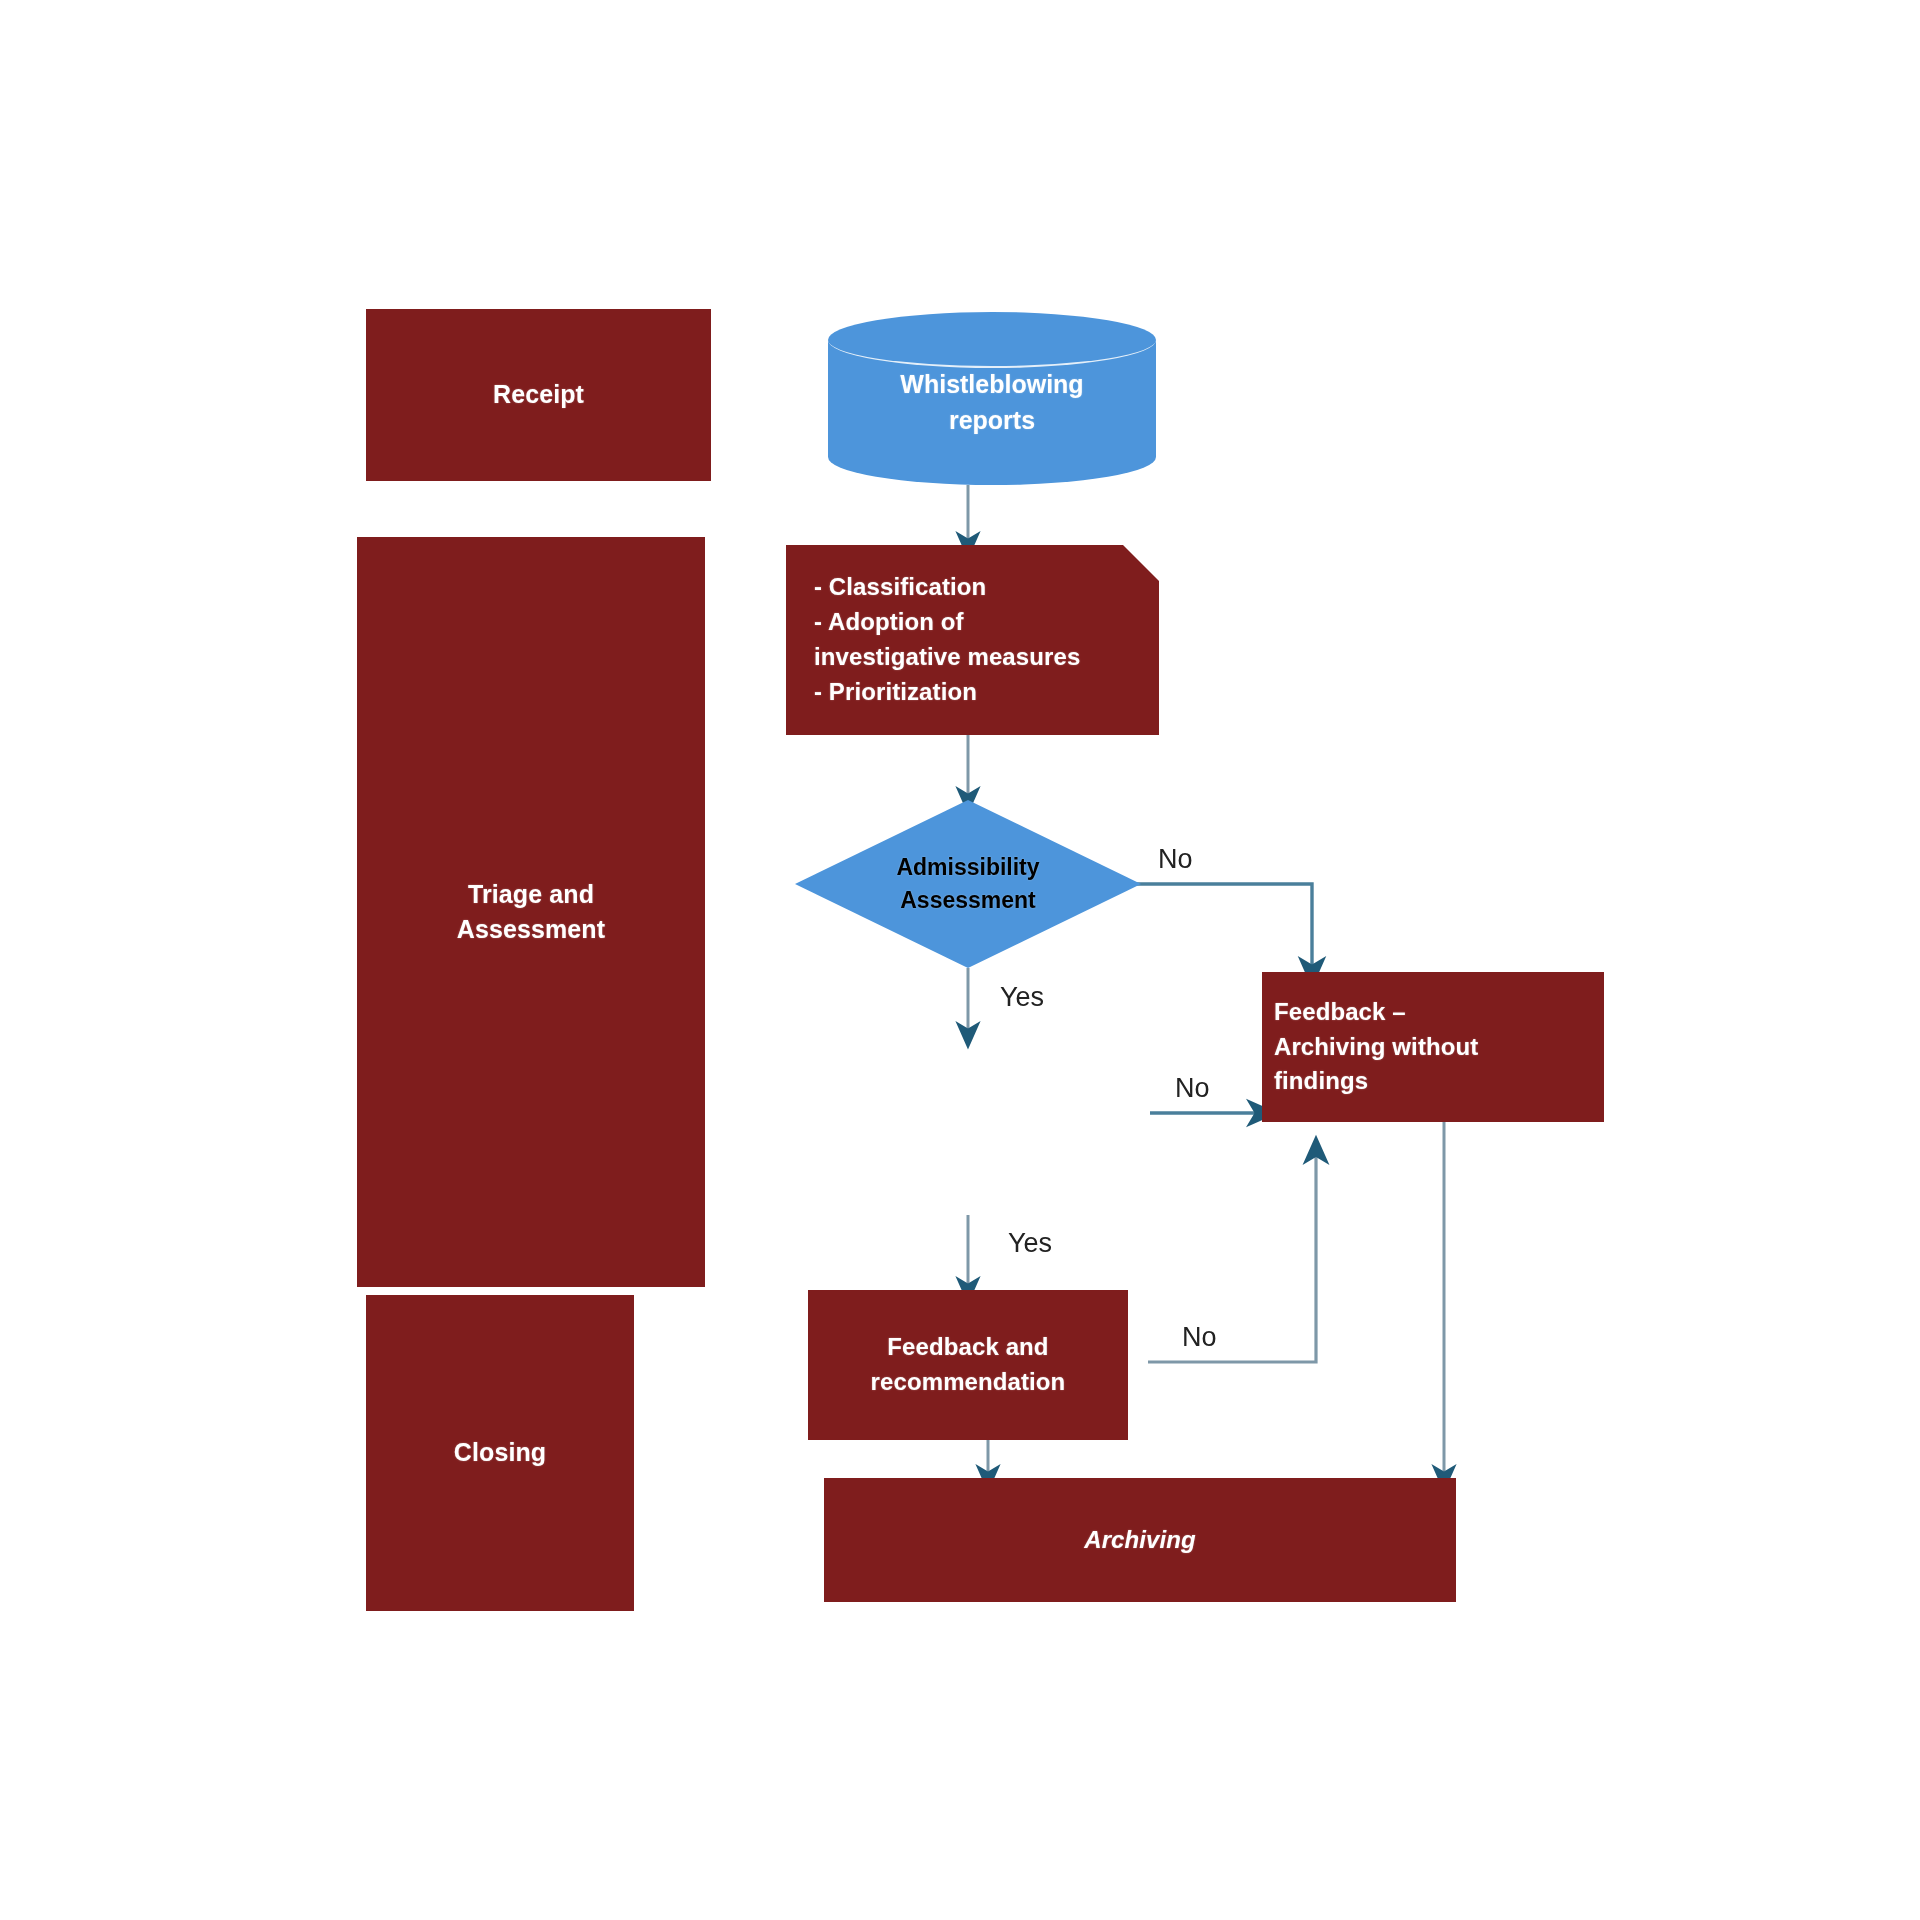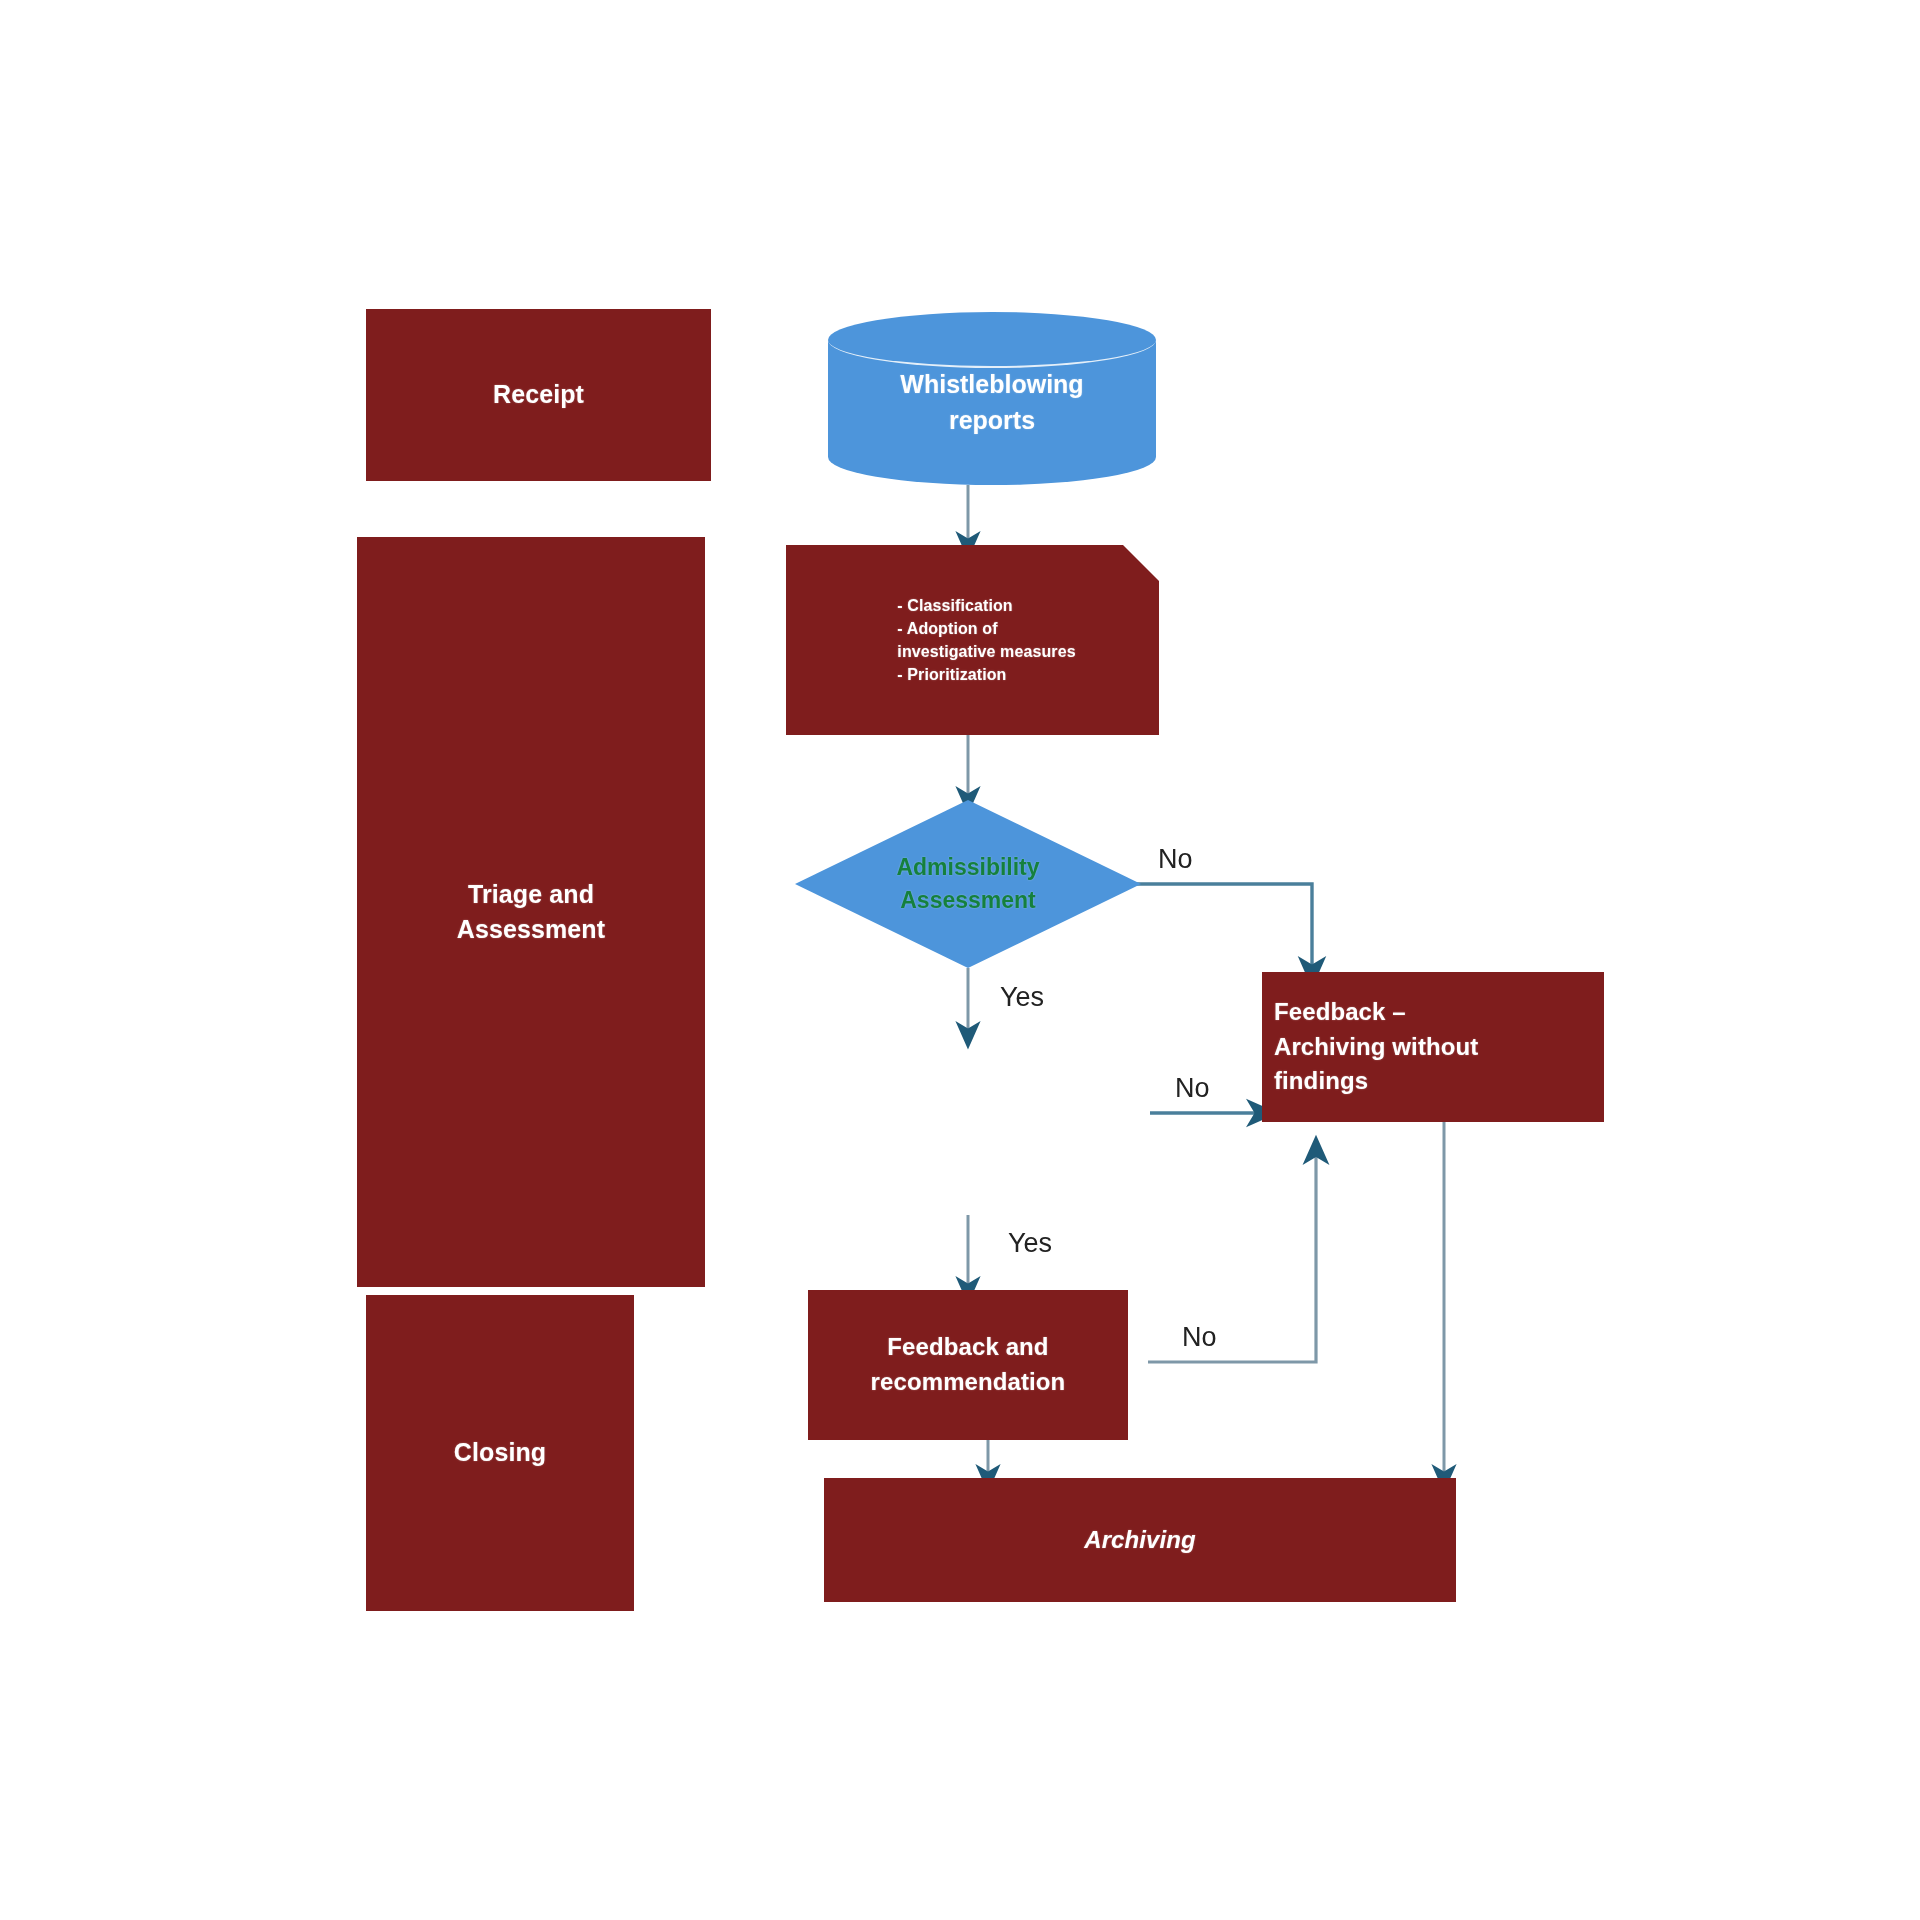--- a/index.html
+++ b/index.html
@@ -88,25 +88,25 @@
     font-size: 25px;
     line-height: 1.45;
     white-space: pre-line;
     text-shadow: 0 0 2px rgba(255,255,255,0.35);
     z-index: 3;
   }
 
   
   .cutcorner {
     clip-path: polygon(0 0, calc(100% - 36px) 0, 100% 36px, 100% 100%, 0 100%);
-    justify-content: center;
+    justify-content: flex-start;
     align-items: center;
     padding-left: 28px;
     text-align: left;
-    font-size: 16px;
+    font-size: 24px;
   }
   .cutcorner .lbl {
     white-space: pre-line;
     text-align: left;
     line-height: 1.45;
   }
 
   
   .diamond-wrap {
     position: absolute;
@@ -116,21 +116,21 @@
     inset: 0;
     background: #4D95DB;
     clip-path: polygon(50% 0, 100% 50%, 50% 100%, 0 50%);
   }
   .diamond-label {
     position: absolute;
     inset: 0;
     display: flex;
     align-items: center;
     justify-content: center;
-    color: #15803d;
+    color: #000000;
     font-weight: bold;
     font-size: 23px;
     line-height: 1.45;
     text-align: center;
     white-space: pre-line;
     text-shadow: 0 0 2px rgba(255,255,255,0.35);
     z-index: 2;
   }
 
   

